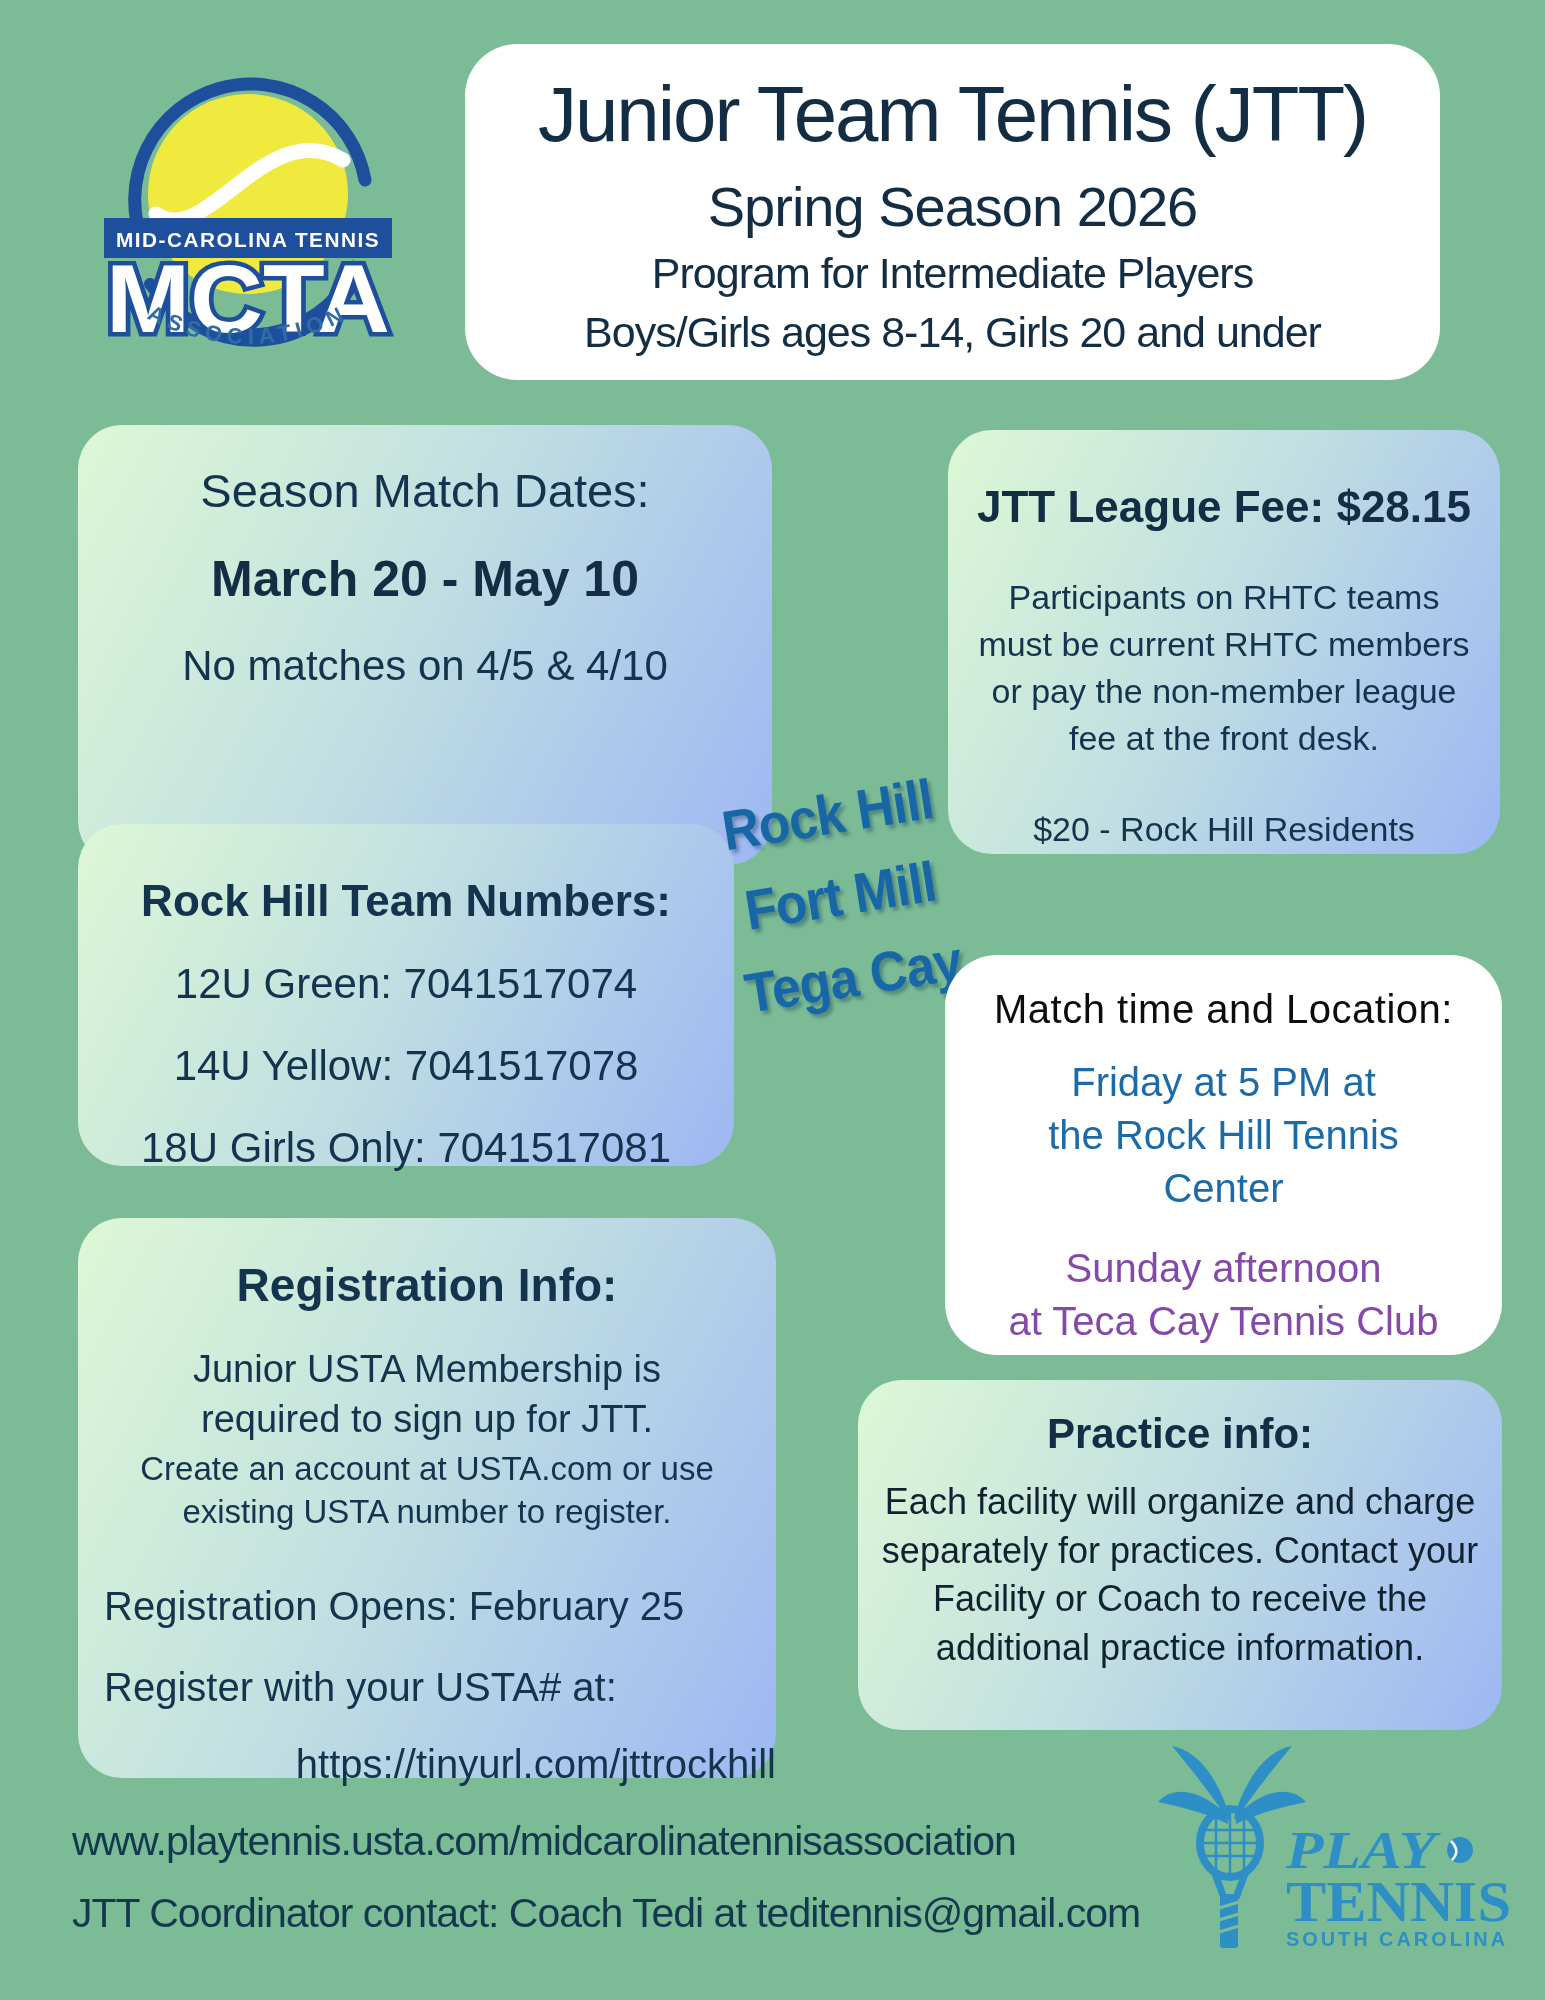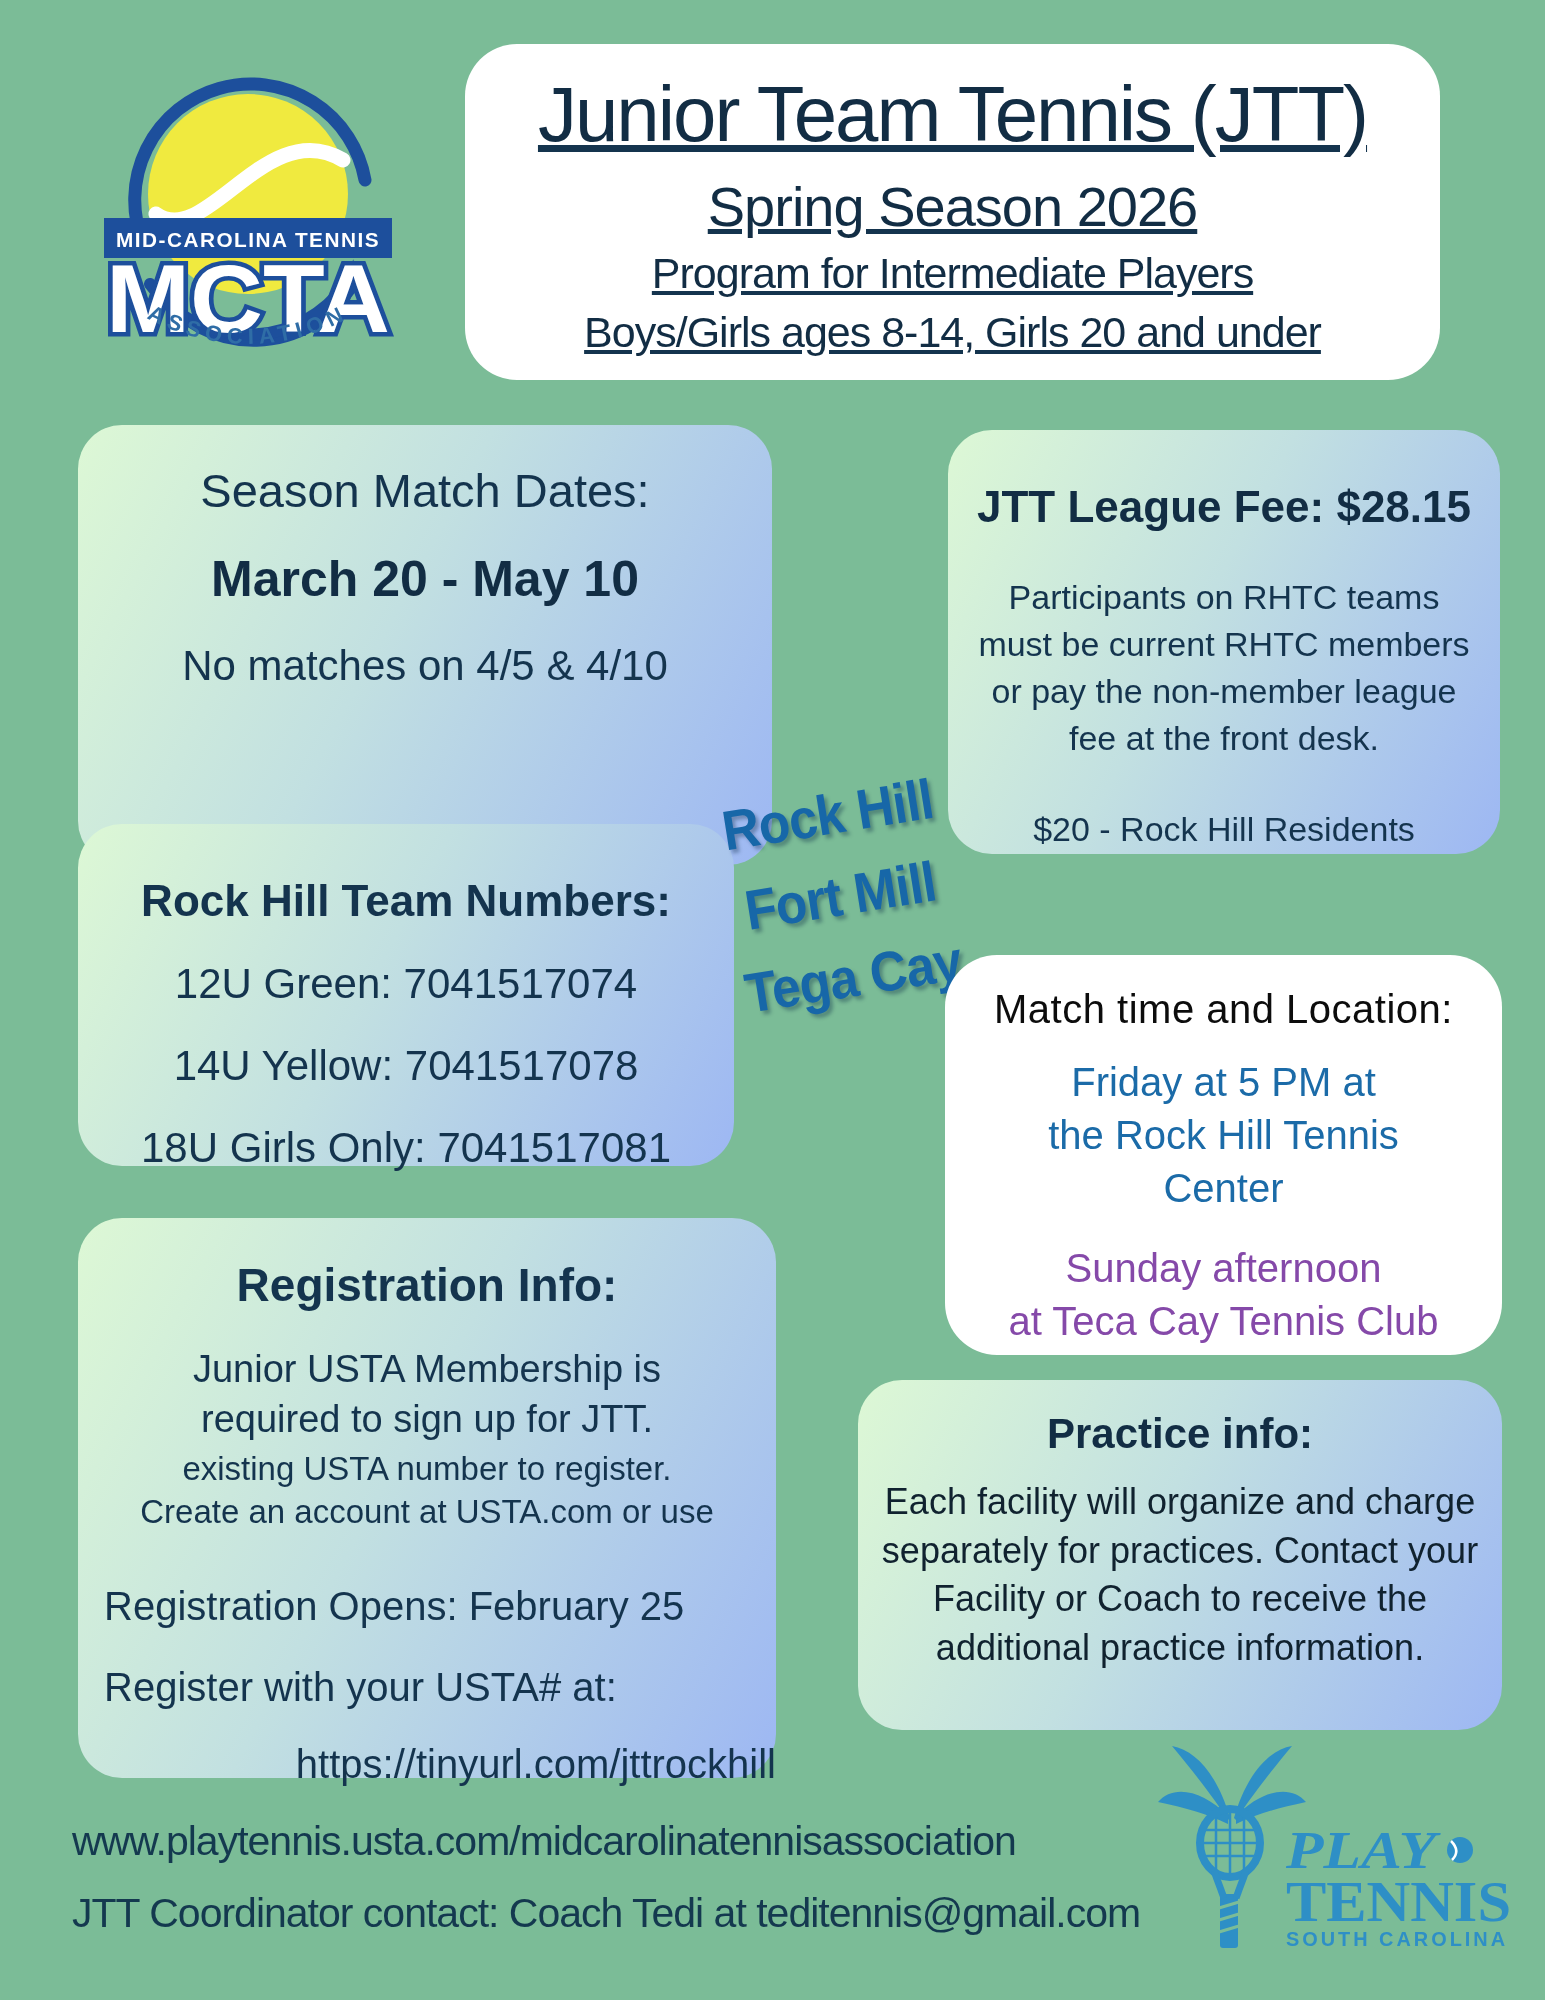--- a/index.html
+++ b/index.html
@@ -6,21 +6,21 @@
   body{font-family:"Liberation Sans", sans-serif;background:#5d9678;}
   #canvas{position:relative;width:1545px;height:2000px;background:#7bbc97;overflow:hidden;}
 
   .card{position:absolute;border-radius:44px;
         background:linear-gradient(118deg,#ddf8d5 0%,#c2e0e1 45%,#9db7f3 100%);
         color:#14344e;text-align:center;box-sizing:border-box;}
   .card-white{position:absolute;border-radius:52px;background:#ffffff;
         color:#14344e;text-align:center;box-sizing:border-box;}
 
   
-  #title-card{left:465px;top:44px;width:975px;height:336px;padding-top:26px;text-decoration:underline;}
+  #title-card{left:465px;top:44px;width:975px;height:336px;padding-top:26px;}
   #title-card .h-title{font-size:78px;letter-spacing:-2px;font-weight:400;color:#122d44;line-height:1.15;}
   #title-card .h-sub{font-size:56px;letter-spacing:-1px;color:#122d44;margin-top:14px;}
   #title-card .h-line{font-size:43px;letter-spacing:-1px;color:#122d44;margin-top:10px;line-height:1.15;}
 
   
   #season-card{left:78px;top:425px;width:694px;height:440px;padding-top:38px;}
   #season-card .s-title{font-size:47px;}
   #season-card .s-dates{font-size:50px;font-weight:bold;margin-top:32px;color:#122d44;}
   #season-card .s-note{font-size:42px;margin-top:34px;}
 
@@ -109,22 +109,22 @@
     <div class="t-row">18U Girls Only: 7041517081</div>
   </div>
 
   <div id="registration-card" class="card">
     <div class="r-title">Registration Info:</div>
     <div class="r-body1">
       <span style="display:block">Junior USTA Membership is</span>
       <span style="display:block">required to sign up for JTT.</span>
     </div>
     <div class="r-body2">
+      <span style="display:block">Create an account at USTA.com or use</span>
       <span style="display:block">existing USTA number to register.</span>
-      <span style="display:block">Create an account at USTA.com or use</span>
     </div>
     <div class="r-left r-opens">Registration Opens: February 25</div>
     <div class="r-left r-with">Register with your USTA# at:</div>
     <div class="r-left r-url">https://tinyurl.com/jttrockhill</div>
   </div>
 
   <div id="cities">
     <div class="city-line">Rock Hill</div>
     <div class="city-line">Fort Mill</div>
     <div class="city-line">Tega Cay</div>

